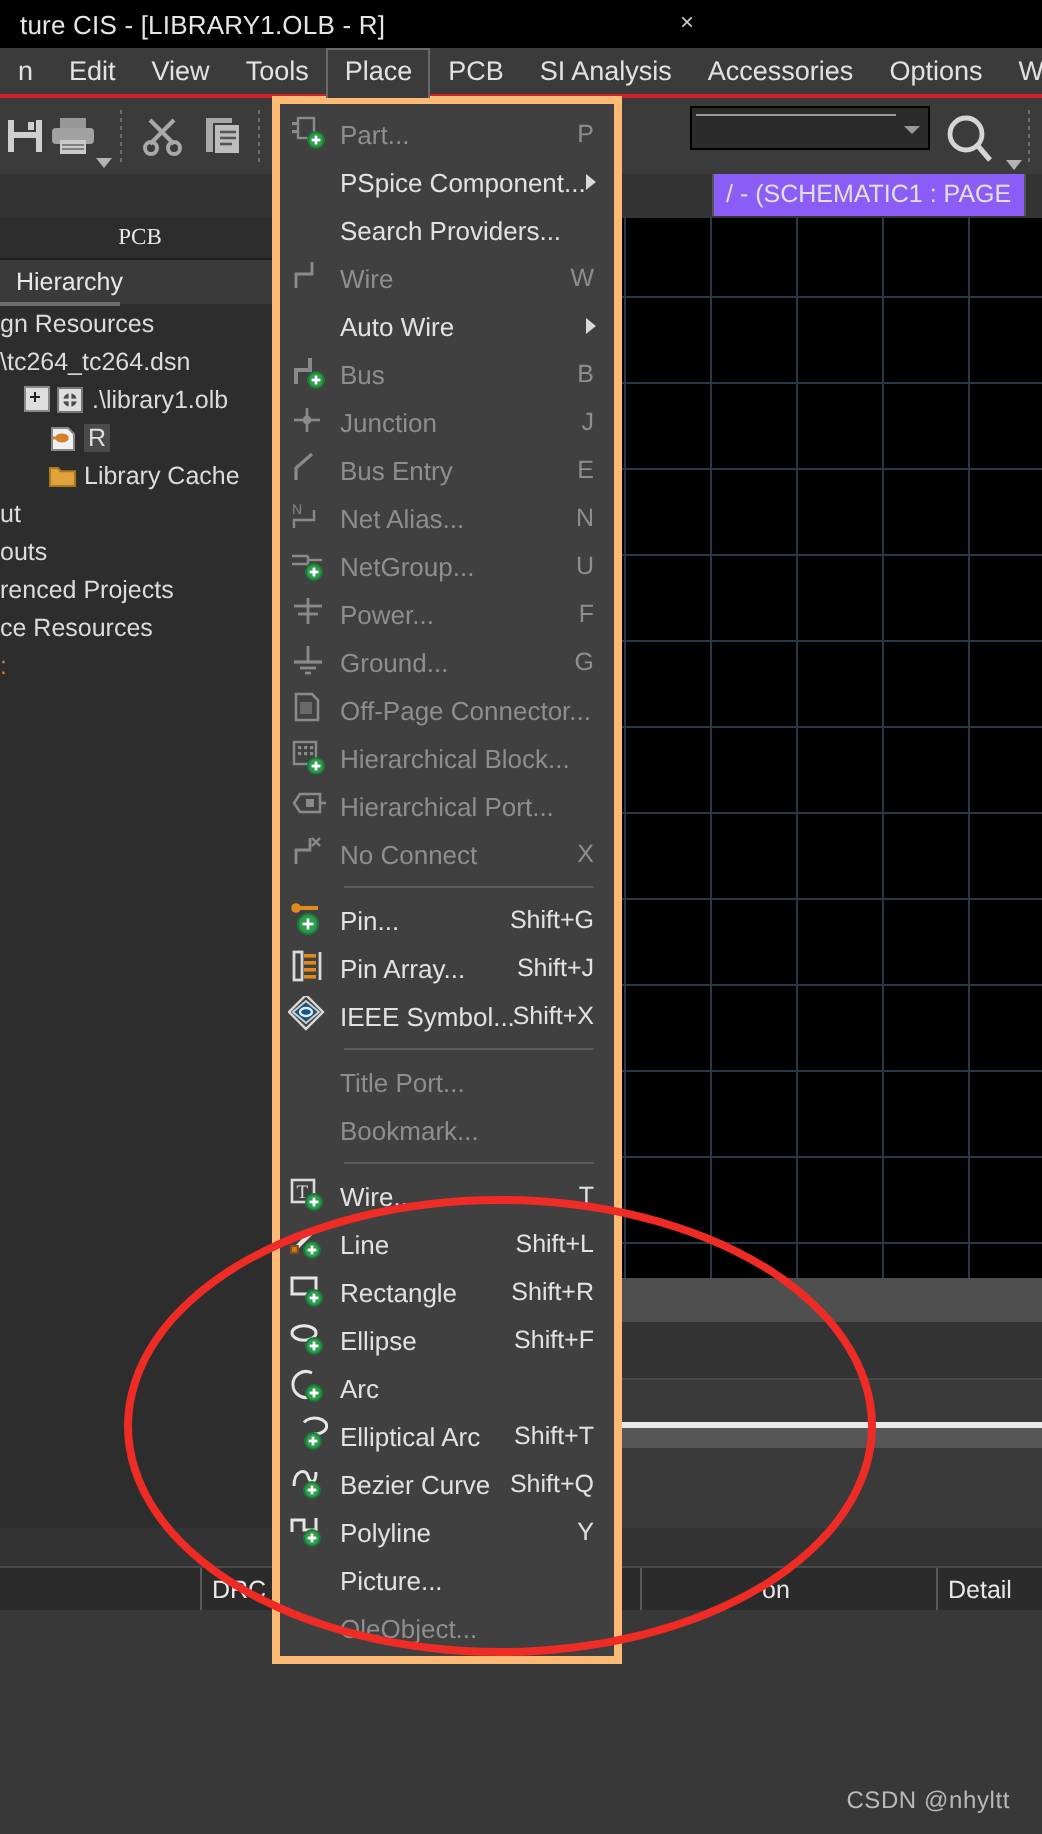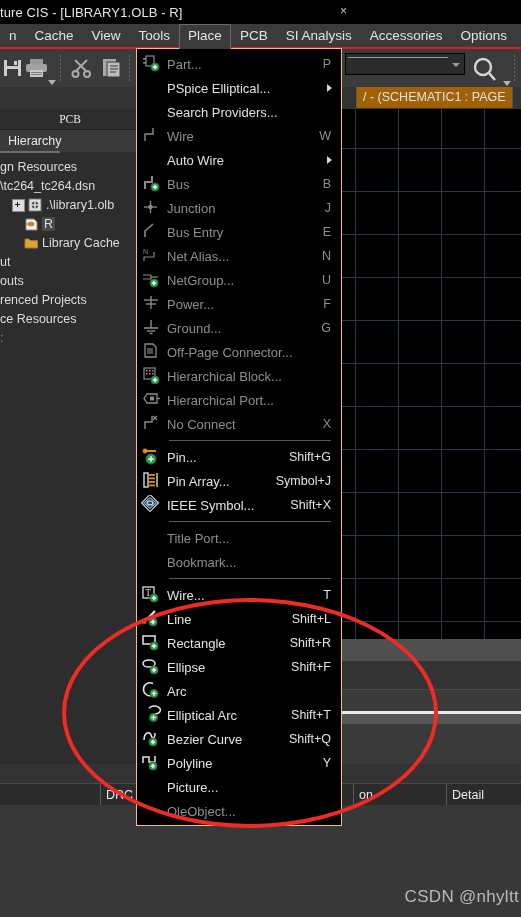--- a/index.html
+++ b/index.html
@@ -14,21 +14,21 @@
   }
   #app{position:absolute;inset:0;}
 
   
   .titlebar{
     position:absolute;left:0;top:0;width:521px;height:24px;
     background:#000000;
     display:flex;align-items:center;
   }
   .titlebar .title{
-    font-size:13px;color:#e6e6e6;margin-left:0px;white-space:nowrap;
+    font-size:13px;color:#e6e6e6;margin-left:10px;white-space:nowrap;
     letter-spacing:.1px;
   }
 
   
   .menubar{
     position:absolute;left:0;top:24px;width:521px;height:24px;
     background:#3b3b3b;
     display:flex;align-items:flex-start;
   }
   .menubar .mi{
@@ -67,21 +67,21 @@
     border-left:4px solid transparent;border-right:4px solid transparent;border-top:4px solid #9a9a9a;}
 
   
   .tabstrip{
     position:absolute;left:0;top:87px;width:521px;height:22px;
     background:#333333;border-bottom:1px solid #202020;
   }
   .tab-x{position:absolute;left:340px;top:4px;font-size:12px;color:#c9c9c9;}
   .tab-doc{
     position:absolute;left:356px;top:87px;height:21px;line-height:21px;
-    background:#a16207;padding:0 6px;font-size:12.5px;color:#e0e0e0;white-space:nowrap;
+    background:#8b5cf6;padding:0 6px;font-size:12.5px;color:#e0e0e0;white-space:nowrap;
     border-left:1px solid #555;border-right:1px solid #555;
   }
 
   
   .leftpanel{
     position:absolute;left:0;top:109px;width:140px;bottom:0;
     background:#2d2d2d;
   }
   .panel-caption{
     position:absolute;left:0;top:109px;width:140px;height:20px;
@@ -90,21 +90,21 @@
     text-align:center;line-height:20px;
     border-bottom:1px solid #1f1f1f;
   }
   .panel-tab{
     position:absolute;left:0;top:130px;width:140px;height:22px;
     background:#3a3a3a;color:#e8e8e8;font-size:12.5px;line-height:22px;padding-left:8px;
     box-sizing:border-box;
   }
   .panel-tab-underline{position:absolute;left:0;top:151px;width:60px;height:2px;background:#6d6d6d;}
   .treearea{position:absolute;left:0;top:155px;width:140px;bottom:0;overflow:hidden;}
-  .trow{position:relative;height:19px;display:flex;align-items:flex-end;white-space:nowrap;}
+  .trow{position:relative;height:19px;display:flex;align-items:flex-start;white-space:nowrap;}
   .trow .lbl{font-size:12.5px;color:#dcdcdc;}
   .trow .lbl.sel{background:#4a4a4a;padding:0 2px;}
   .trow .orange{color:#d07a2a;font-size:12.5px;}
 
   .exp{width:11px;height:11px;border:1px solid #8a8a8a;background:#dedede;
        display:inline-block;position:relative;margin-right:3px;flex:none;}
   .exp:before{content:"";position:absolute;left:2px;top:4px;width:5px;height:1px;background:#222;}
   .exp.plus:after{content:"";position:absolute;left:4px;top:2px;width:1px;height:5px;background:#222;}
 
   .icn{width:15px;height:14px;flex:none;margin-right:3px;}
@@ -134,22 +134,22 @@
   
   .bottomzone{position:absolute;left:0;top:764px;width:521px;height:153px;background:#333333;}
   .tblheader{position:absolute;left:0;top:783px;width:521px;height:22px;
     background:#2b2b2b;border-top:1px solid #4a4a4a;border-bottom:1px solid #4a4a4a;}
   .th{position:absolute;top:0;height:22px;line-height:22px;font-size:12.5px;color:#e8e8e8;
       border-left:1px solid #5a5a5a;padding-left:5px;box-sizing:border-box;white-space:nowrap;}
   .tblbody{position:absolute;left:0;top:805px;width:521px;height:112px;background:#383838;}
 
   
   .menu{
-    position:absolute;left:136px;top:48px;width:206px;
-    background:#000000;border:1px solid #fdba74;
+    position:absolute;left:136px;top:48px;width:175px;
+    background:#404040;border:4px solid #fdba74;
     z-index:50;padding:3px 0 2px 0;box-sizing:border-box;
   }
   .menu .row{
     position:relative;height:24px;display:flex;align-items:center;
     padding-left:4px;box-sizing:border-box;
   }
   .menu .ico{width:26px;height:20px;flex:none;position:relative;}
   .menu .label{font-size:13px;color:#e2e2e2;white-space:nowrap;}
   .menu .row.dim .label{color:#8e8e8e;}
   .menu .accel{position:absolute;right:10px;font-size:12.5px;color:#e2e2e2;}
@@ -158,37 +158,37 @@
     border-top:4px solid transparent;border-bottom:4px solid transparent;border-left:5px solid #d8d8d8;}
   .menu .sep{height:1px;background:#5a5a5a;margin:4px 10px 4px 32px;}
 
   
   .annot{
     position:absolute;left:62px;top:598px;width:376px;height:230px;
     border:4px solid #ee2b24;border-radius:50%;
     z-index:80;pointer-events:none;box-sizing:border-box;
   }
   .watermark{
-    position:absolute;right:2px;bottom:10px;font-size:17px;color:#b9b9b9;
+    position:absolute;right:16px;bottom:10px;font-size:12px;color:#b9b9b9;
     letter-spacing:.3px;
   }
   .vdiv{position:absolute;left:139px;top:109px;width:1px;height:530px;background:#555;}
 </style>
 </head>
 <body>
 
 <div id="app">
 
   <div class="titlebar">
     <span class="title">ture CIS - [LIBRARY1.OLB - R]</span>
   </div>
 
   <div class="menubar" id="menubar">
       <div class="mi">n</div>
-      <div class="mi">Cache</div>
+      <div class="mi">Edit</div>
       <div class="mi">View</div>
       <div class="mi">Tools</div>
       <div class="mi active">Place</div>
       <div class="mi">PCB</div>
       <div class="mi">SI Analysis</div>
       <div class="mi">Accessories</div>
       <div class="mi">Options</div>
       <div class="mi">Window</div>
     </div>
   <div class="menubar-rule"></div>
@@ -351,41 +351,41 @@
   <div class="mstrip s2"></div>
   <div class="mstrip s3"></div>
   <div class="mstrip s4"></div>
   <div class="mstrip s5"></div>
   <div class="mstrip s6"></div>
 
   <div class="bottomzone"></div>
   <div class="tblheader" id="tblheader">
       <div class="th" style="left: 0px; width: 100px; border-left: none;"></div>
       <div class="th" style="left: 100px; width: 138px;">DRC T</div>
-      <div class="th" style="left: 353px; width: 130px;">on</div>
-      <div class="th" style="left: 446px; width: 54px;">Detail</div>
+      <div class="th" style="left: 320px; width: 130px; text-align: center;">on</div>
+      <div class="th" style="left: 468px; width: 54px;">Detail</div>
     </div>
   <div class="tblbody"></div>
 
   <div class="menu" id="placemenu">
       <div class="row dim">
         <span class="ico"><svg width="20" height="18" viewBox="0 0 20 18">
             <rect x="5" y="2" width="8" height="10" fill="none" stroke="#8a8a8a" stroke-width="1.2"></rect>
             <rect x="2" y="4" width="3" height="1.6" fill="#8a8a8a"></rect>
             <rect x="2" y="8" width="3" height="1.6" fill="#8a8a8a"></rect>
             <circle cx="14" cy="13" r="4" fill="#2e9b4f" stroke="#1c7a38"></circle>
             <line x1="11.8" y1="13" x2="16.2" y2="13" stroke="#fff" stroke-width="1.4"></line>
             <line x1="14" y1="10.8" x2="14" y2="15.2" stroke="#fff" stroke-width="1.4"></line>
           </svg></span>
         <span class="label">Part...</span>
         <span class="accel">P</span>
       </div>
       <div class="row">
         <span class="ico"></span>
-        <span class="label">PSpice Elliptical...</span>
+        <span class="label">PSpice Component...</span>
         <span class="arrow"></span>
       </div>
       <div class="row">
         <span class="ico"></span>
         <span class="label">Search Providers...</span>
       </div>
       <div class="row dim">
         <span class="ico"><svg width="20" height="18" viewBox="0 0 20 18">
             <path d="M4 15 L4 8 L12 8 L12 2" fill="none" stroke="#8a8a8a" stroke-width="1.4"></path>
           </svg></span>
@@ -521,21 +521,21 @@
             <rect x="3" y="2" width="4" height="14" fill="none" stroke="#d8d8d8" stroke-width="1.4"></rect>
             <g fill="#e08a20">
               <rect x="8" y="3" width="6" height="1.8"></rect>
               <rect x="8" y="6.5" width="6" height="1.8"></rect>
               <rect x="8" y="10" width="6" height="1.8"></rect>
               <rect x="8" y="13.5" width="6" height="1.8"></rect>
             </g>
             <path d="M16 2 v14" stroke="#d8d8d8" stroke-width="1.4" fill="none"></path>
           </svg></span>
         <span class="label">Pin Array...</span>
-        <span class="accel">Symbol+J</span>
+        <span class="accel">Shift+J</span>
       </div>
       <div class="row">
         <span class="ico"><svg width="20" height="18" viewBox="0 0 20 18">
             <rect x="3" y="2" width="12" height="12" transform="rotate(45 9 8)" fill="none" stroke="#d8d8d8" stroke-width="1.2"></rect>
             <polygon points="9,2.5 15.5,8 9,13.5 2.5,8" fill="#17527e" stroke="#cfcfcf"></polygon>
             <ellipse cx="9" cy="8" rx="3" ry="2" fill="none" stroke="#dfe8f2" stroke-width="1.2"></ellipse>
           </svg></span>
         <span class="label">IEEE Symbol...</span>
         <span class="accel">Shift+X</span>
       </div>

